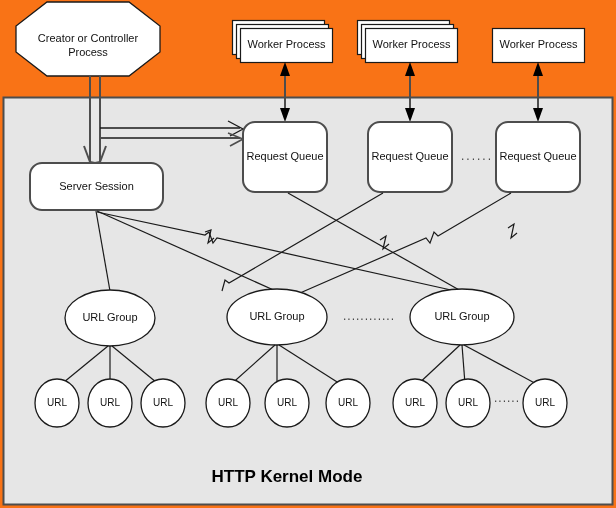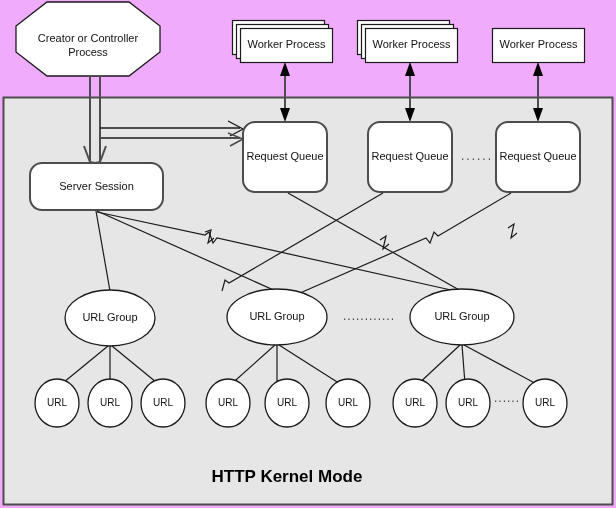--- a/index.html
+++ b/index.html
@@ -1,18 +1,18 @@
 <!DOCTYPE html>
 <html><head>
 <meta charset="utf-8">
 <style>
   html,body{margin:0;padding:0;background:#ffffff;}
   body{width:616px;height:508px;overflow:hidden;
        font-family:"Liberation Sans","DejaVu Sans",sans-serif;}
-  #stage{position:relative;width:616px;height:508px;background:#f0abfc;}
+  #stage{position:relative;width:616px;height:508px;background:#f97316;}
   #stage svg{position:absolute;left:0;top:0;}
   .lbl{font-family:"Liberation Sans","DejaVu Sans",sans-serif;
        font-size:11px;fill:#111111;text-anchor:middle;dominant-baseline:middle;}
   .lbl-sm{font-size:10px;}
   .lbl-title{font-size:17px;font-weight:bold;fill:#000000;}
   .dots{font-size:12px;fill:#444444;letter-spacing:1px;text-anchor:middle;
         dominant-baseline:middle;font-family:"Liberation Sans","DejaVu Sans",sans-serif;}
   .dots-wide{letter-spacing:2px;}
 </style>
 </head>

